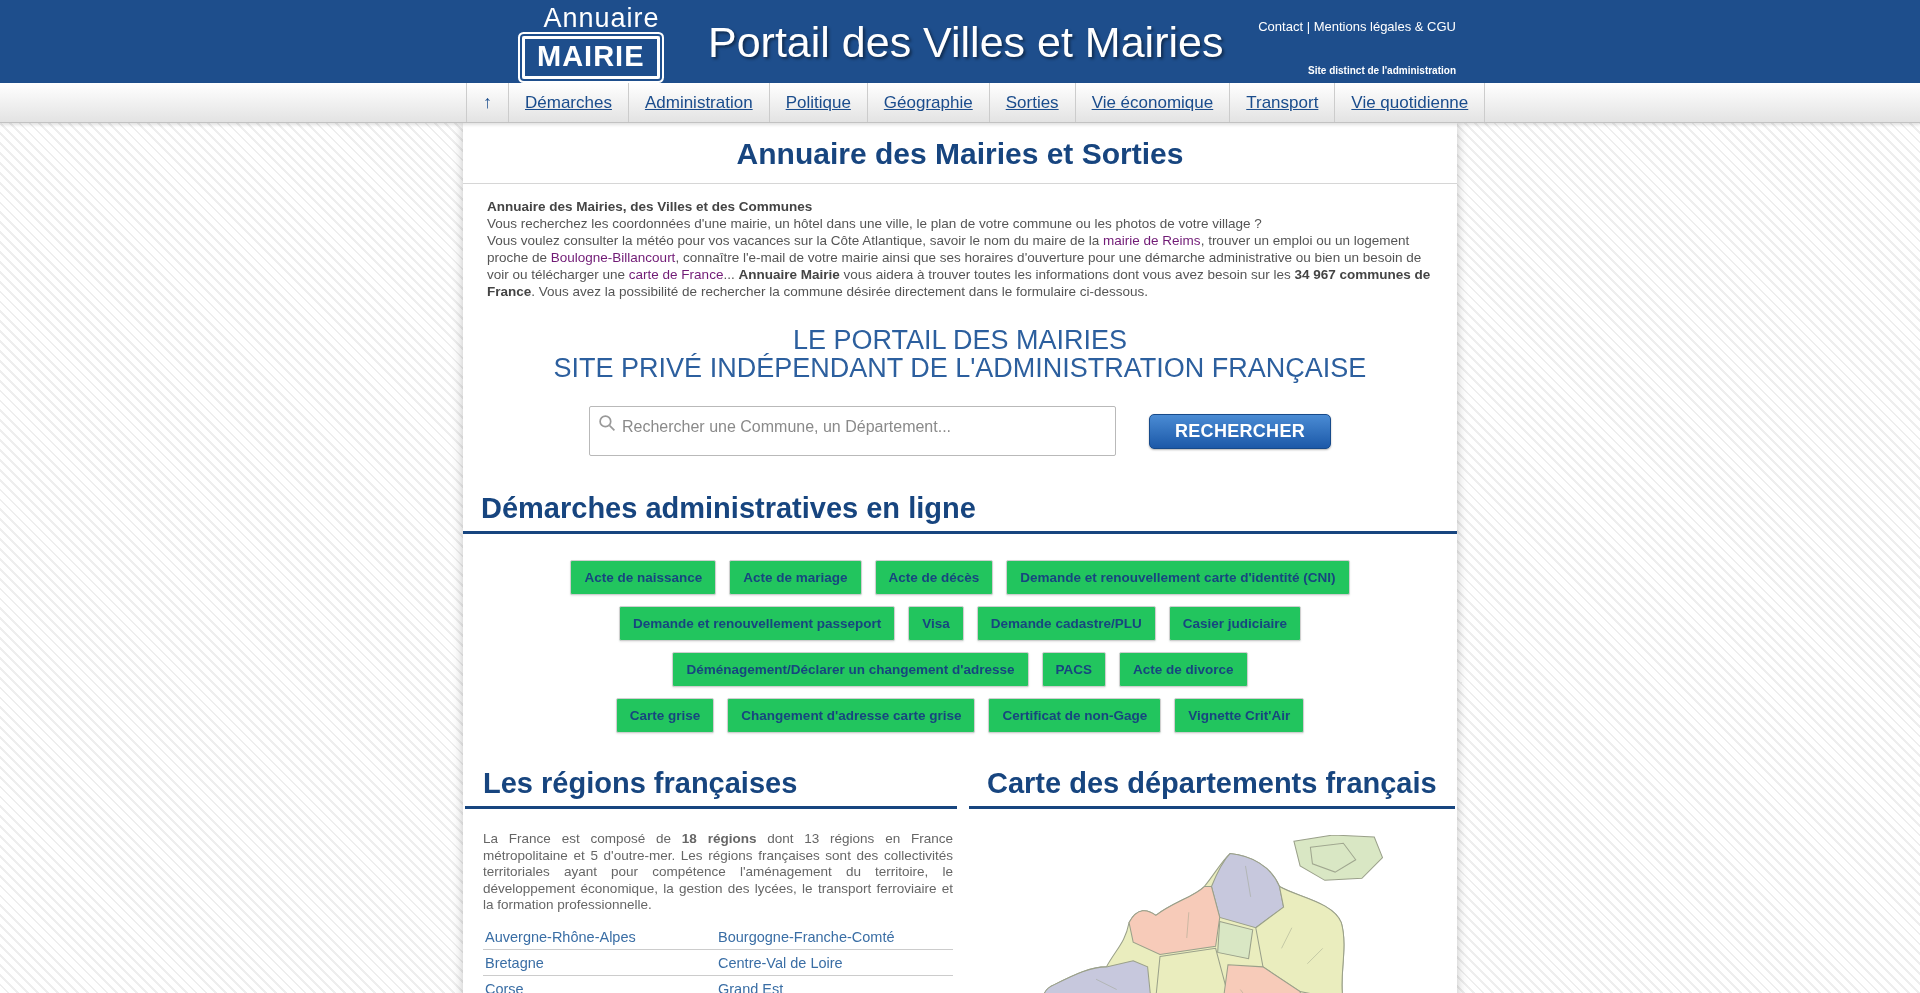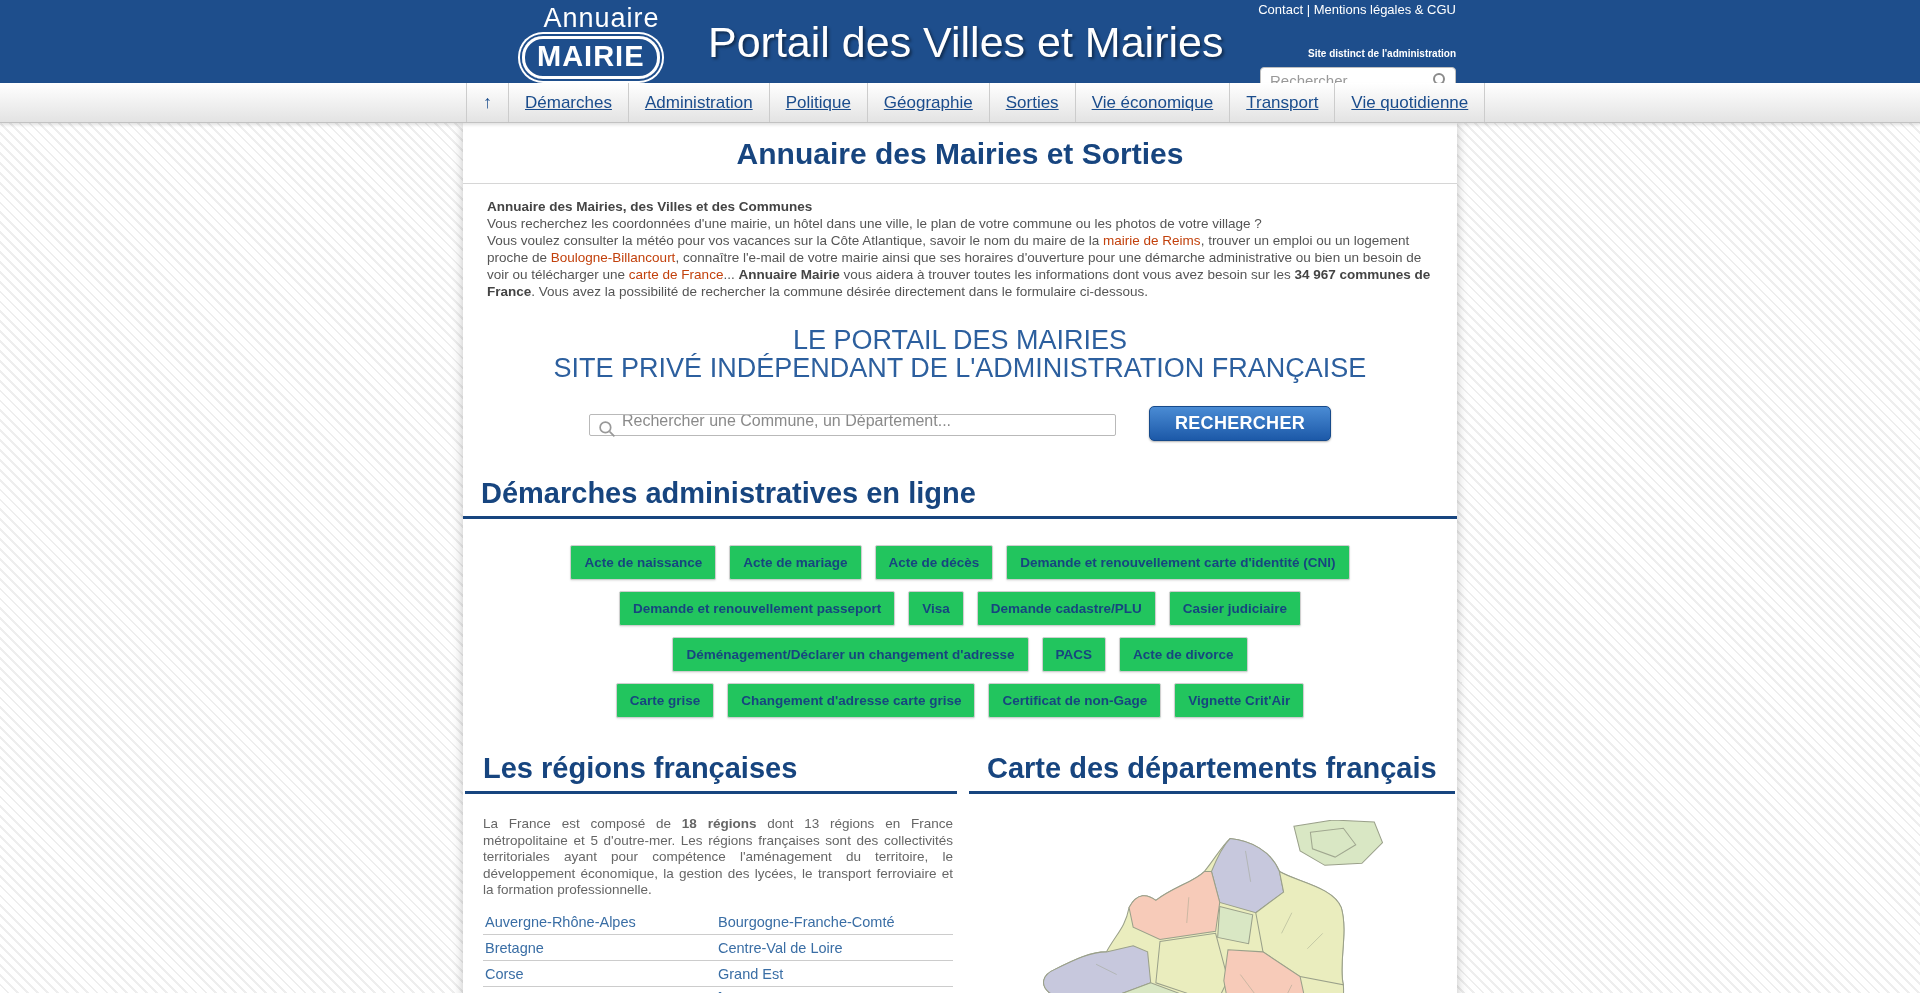--- a/index.html
+++ b/index.html
@@ -7,29 +7,29 @@
   body {
     font-family:"Liberation Sans", sans-serif;
     background: repeating-linear-gradient(45deg, #ffffff 0px, #ffffff 5px, #eeeeee 5px, #eeeeee 7px);
   }
   
   .header { height:83px; background:#1E4E8C; position:relative; }
   .header-inner { width:1000px; margin:0 auto; position:relative; height:100%; }
   .logo { position:absolute; left:62px; top:4px; text-align:center; color:#fff; }
   .logo-top { font-size:27px; font-weight:normal; letter-spacing:1px; line-height:28px;text-align:right; }
   .logo-box {
-    margin-top:4px; border:3px solid #fff; border-radius:21px; padding:1px 12px 3px;
+    margin-top:4px; border:3px solid #fff; border-radius:2px; padding:1px 12px 3px;
     box-shadow:0 0 0 2px #1E4E8C, 0 0 0 4px #ffffff;
     font-size:29px; font-weight:bold; letter-spacing:1px;
   }
   .site-title {
     position:absolute; left:248px; top:18px; color:#fff; font-size:43px; font-weight:normal;
     text-shadow:2px 2px 3px rgba(0,0,0,0.45); white-space:nowrap;
   }
-  .header-right { position:absolute; right:4px; top:1px; text-align:right; color:#fff; }
+  .header-right { position:absolute; right:4px; top:18px; text-align:right; color:#fff; }
   .top-links { font-size:13px; line-height:17px; }
   .top-links a { color:#fff; text-decoration:none; }
   .tagline { font-size:10px; font-weight:bold; line-height:17px;margin-top:27px; }
   .hdr-search { position:relative; margin-top:5px; }
   .hdr-search input {
     width:196px; height:27px; border:1px solid #bfbfbf; border-radius:4px;
     padding:0 28px 0 9px; font-size:15px; color:#444; font-family:"Liberation Sans",sans-serif;
     background:#fff; outline:none;
   }
   .hdr-search input::placeholder { color:#999; }
@@ -50,29 +50,29 @@
   .content {
     width:994px; margin:0 auto; background:#fff; min-height:870px;
     box-shadow:0 0 10px rgba(0,0,0,0.25); padding-top:14px; position:relative;
   }
   h1.page-title {
     text-align:center; color:#17457F; font-size:30px; font-weight:bold;
     padding-bottom:12px; border-bottom:1px solid #d6d6d6;
   }
   .intro { padding:14px 24px 0; font-size:13.5px; line-height:17px; color:#555; }
   .intro .lead { font-weight:bold; color:#444; }
-  .txt-link { color:#c2410c; text-decoration:none; }
+  .txt-link { color:#701a75; text-decoration:none; }
   .b { font-weight:bold; }
   .intro .b { color:#444; }
   .portal-head { text-align:center; margin-top:26px; color:#2C5F9E; font-size:27px; line-height:28px; }
   
   .search-row { display:flex; justify-content:center; align-items:center; margin-top:24px; gap:33px; }
   .big-search { position:relative; }
   .big-search input {
-    width:527px; height:22px; border:1px solid #b9b9b9; border-radius:2px;
+    width:527px; height:50px; border:1px solid #b9b9b9; border-radius:2px;
     padding:0 10px 8px 32px; font-size:16px; color:#555; font-family:"Liberation Sans",sans-serif; outline:none;
   }
   .big-search input::placeholder { color:#8a8a8a; }
   .big-search .mag { position:absolute; left:9px; top:8px; }
   .btn-rechercher {
     height:35px; padding:0 25px; font-size:18px; font-weight:bold; color:#fff; letter-spacing:0.3px;
     background:linear-gradient(#4A8BD4,#1C59A8); border:1px solid #174a8a; border-radius:5px;
     cursor:pointer; font-family:"Liberation Sans",sans-serif; box-shadow:0 1px 2px rgba(0,0,0,0.3);
   }
   

